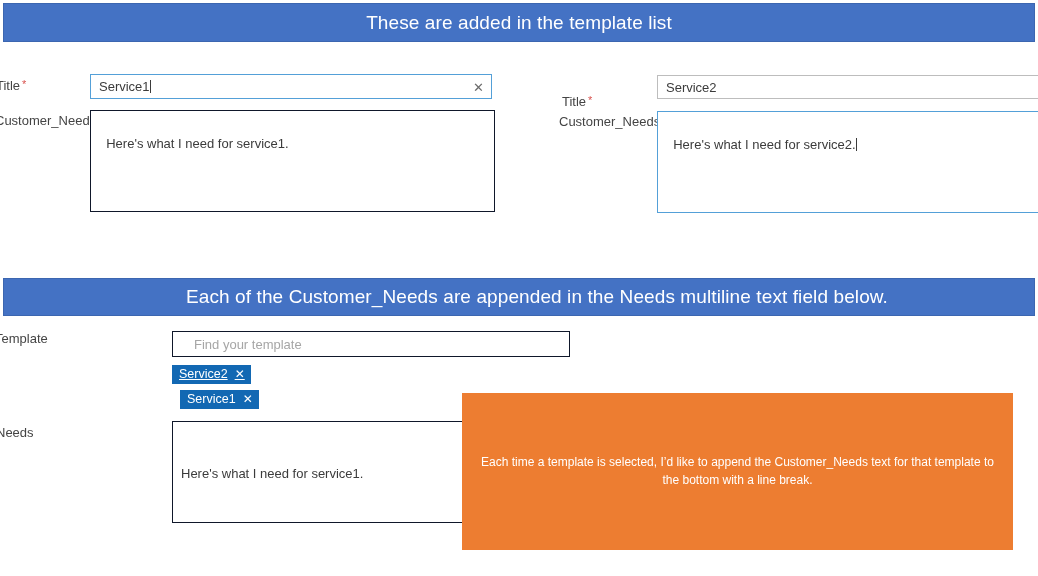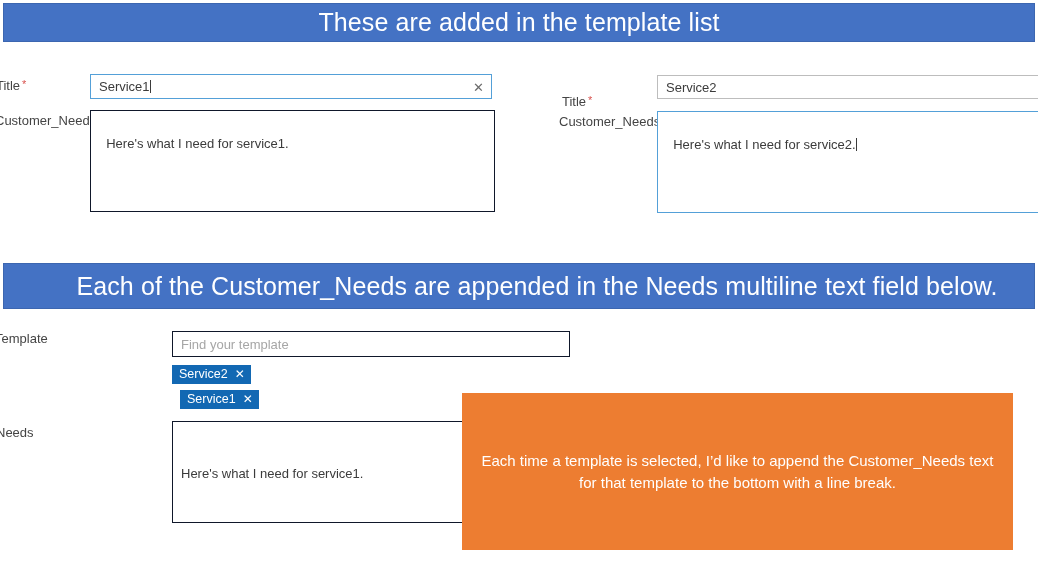--- a/index.html
+++ b/index.html
@@ -22,25 +22,25 @@
     position: absolute;
     left: 3px;
     width: 1032px;
     background: #4472C4;
     border: 1px solid #3c66b0;
     box-sizing: border-box;
     display: flex;
     align-items: center;
     justify-content: center;
     color: #ffffff;
-    font-size: 25px;
+    font-size: 19px;
     letter-spacing: 0.1px;
   }
   #banner-top { top: 3px; height: 39px; }
-  #banner-mid { top: 263px; height: 46px; padding-left: 36px; }
+  #banner-mid { top: 278px; height: 38px; padding-left: 36px; }
 
   
   .field-label {
     position: absolute;
     font-size: 13px;
     color: #444444;
     white-space: nowrap;
   }
   .req-star {
     color: #d9534f;
@@ -86,21 +86,21 @@
 
   .caret {
     display: inline-block;
     width: 1px;
     height: 13px;
     background: #3b3b3b;
     vertical-align: -2px;
     margin-left: 0px;
   }
 
-  .placeholder { color: #a6a6a6; }
+  .placeholder { color: #a6a6a6; margin-left: 13px; }
 
   
   .chip {
     position: absolute;
     background: #1268b3;
     color: #ffffff;
     font-size: 12.5px;
     height: 19px;
     line-height: 19px;
     padding: 0 6px 0 7px;
@@ -123,21 +123,21 @@
     height: 157px;
     background: #ED7D31;
     box-sizing: border-box;
     display: flex;
     align-items: center;
     justify-content: center;
     padding: 0 18px;
   }
   #callout .callout-text {
     color: #ffffff;
-    font-size: 15px;
+    font-size: 12px;
     line-height: 1.42;
     text-align: center;
   }
 
   
   .needs-line { display: block; }
   .needs-gap { display: block; height: 13px; }
 </style>
 </head>
 <body>
@@ -185,21 +185,21 @@
 </div>
 
 <div class="field-label" style="left:-5px; top:331px;">
   <span>Template</span>
 </div>
 
 <div class="text-input border-grey" id="template-search-input" style="left:172px; top:331px; width:398px; height:26px;">
   <span class="placeholder">Find your template</span>
 </div>
 
-<div class="chip" style="left:172px; top:365px;">
+<div class="chip" style="left:172px; top:365px;text-decoration:underline;">
   <span>Service2</span><span class="chip-x">✕</span>
 </div>
 
 <div class="chip" style="left:180px; top:390px;">
   <span>Service1</span><span class="chip-x">✕</span>
 </div>
 
 <div class="field-label" style="left:-4px; top:425px;">
   <span>Needs</span>
 </div>

